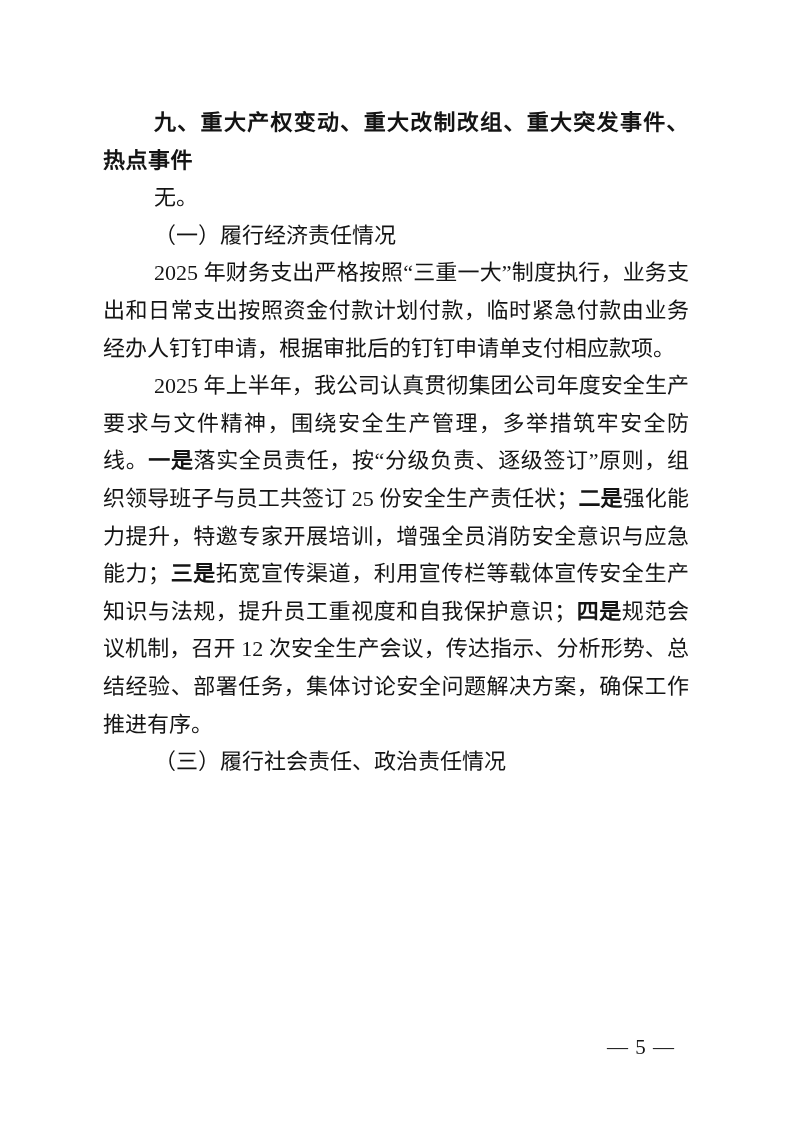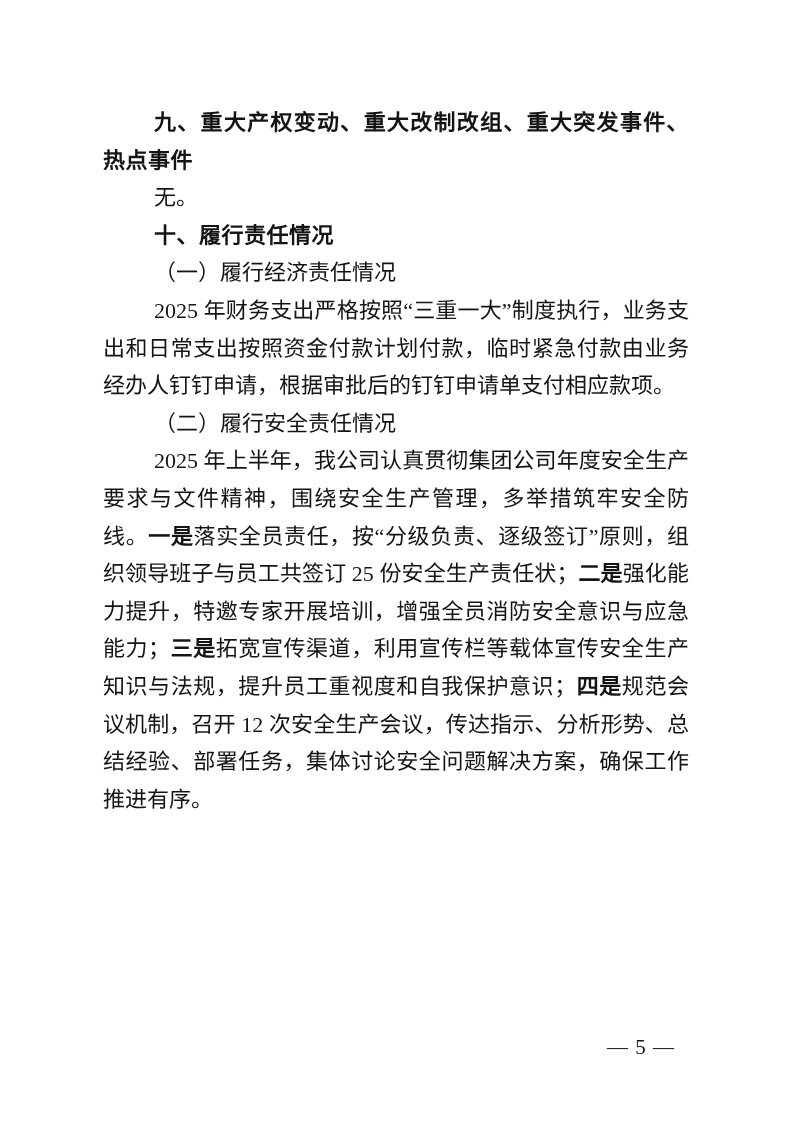--- a/index.html
+++ b/index.html
@@ -59,20 +59,19 @@
     letter-spacing: 1px;
   }
 </style>
 </head>
 <body>
 
 <div class="page">
   <div class="content">
     <p class="heading"><span class="bold">九、重大产权变动、重大改制改组、重大突发事件、热点事件</span></p>
     <p class="body"><span>无。</span></p>
-    <p class="heading"><span class="bold">十、履行责任情况</span></p>
     <p class="sub"><span>（一）履行经济责任情况</span></p>
     <p class="body"><span>2025 年财务支出严格按照“三重一大”制度执行，业务支出和日常支出按照资金付款计划付款，临时紧急付款由业务经办人钉钉申请，根据审批后的钉钉申请单支付相应款项。</span></p>
-    <p class="sub"><span>（二）履行安全责任情况</span></p>
     <p class="body"><span>2025 年上半年，我公司认真贯彻集团公司年度安全生产要求与文件精神，围绕安全生产管理，多举措筑牢安全防线。</span><span class="bold">一是</span><span>落实全员责任，按“分级负责、逐级签订”原则，组织领导班子与员工共签订 25 份安全生产责任状；</span><span class="bold">二是</span><span>强化能力提升，特邀专家开展培训，增强全员消防安全意识与应急能力；</span><span class="bold">三是</span><span>拓宽宣传渠道，利用宣传栏等载体宣传安全生产知识与法规，提升员工重视度和自我保护意识；</span><span class="bold">四是</span><span>规范会议机制，召开 12 次安全生产会议，传达指示、分析形势、总结经验、部署任务，集体讨论安全问题解决方案，确保工作推进有序。</span></p>
+    <p class="sub"><span>（三）履行社会责任、政治责任情况</span></p>
   </div>
   <div class="footer">— 5 —</div>
 </div>
 
 </body></html>

